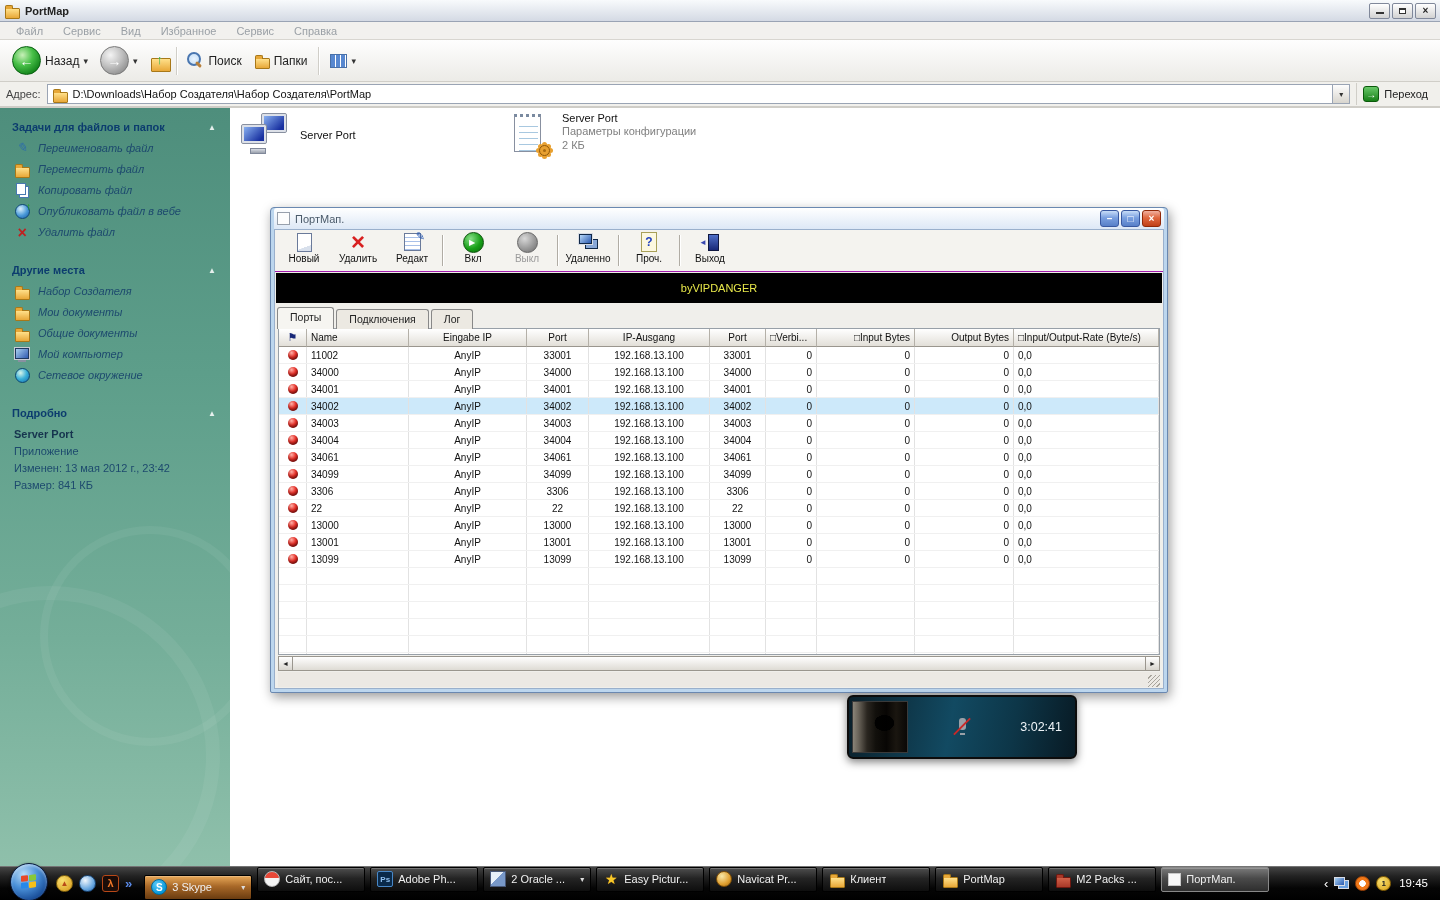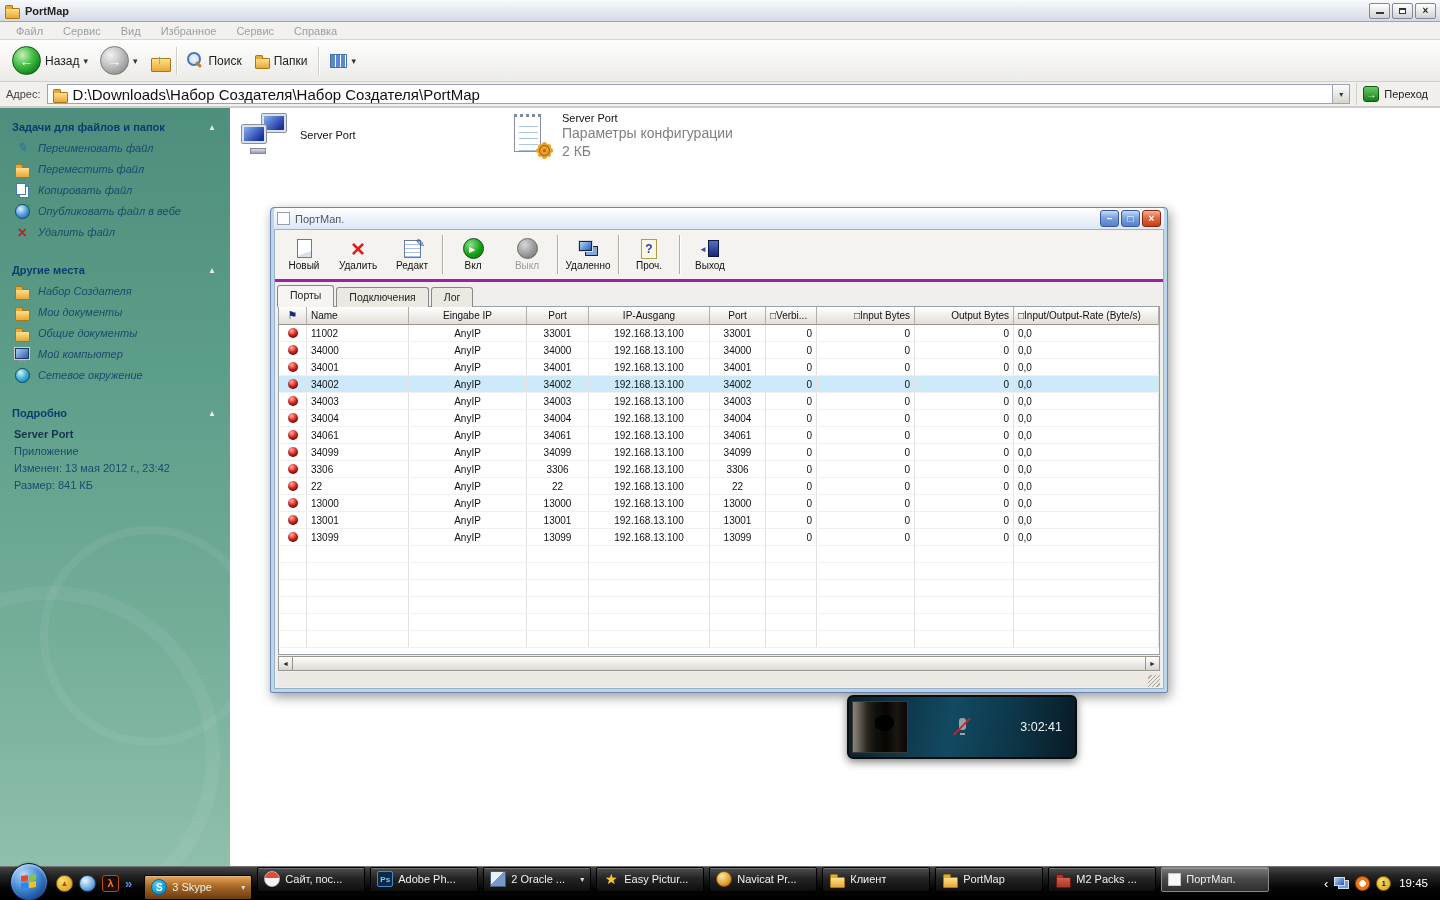--- a/index.html
+++ b/index.html
@@ -40,21 +40,21 @@
   .up-icon::after { content:"↑"; position:absolute; left:7px; top:-1px; color:#18a018; font-weight:bold; font-size:13px; text-shadow:0 0 1px #fff; }
   .search-icon { width:20px; height:20px; }
   .search-icon::before { content:""; width:10px; height:10px; border:2px solid #4a76b0; border-radius:50%; background:radial-gradient(circle,#eaf4ff,#c2ddf5); margin:-4px 0 0 -4px; }
   .search-icon::after { content:""; position:absolute; right:2px; bottom:2px; width:7px; height:3px; background:#b8803c; transform:rotate(45deg); border-radius:2px; }
   .views-icon { width:17px; height:14px; border:1px solid #4870a8;
     background:repeating-linear-gradient(90deg,#5888d0 0 4px,#fff 4px 5px); }
 
   .addrbar { height:26px; display:flex; align-items:center; gap:6px; padding:0 6px;
     background:#f1f0ec; border-bottom:2px solid #cfcdc7; font-size:11px; color:#444; }
   .addr-input { flex:1; height:20px; background:#fff; border:1px solid #9aa4b4; display:flex; align-items:center; gap:5px; padding-left:4px; }
-  .addr-text { font-size:15px; color:#111; flex:1; white-space:nowrap; overflow:hidden; }
+  .addr-text { font-size:11px; color:#111; flex:1; white-space:nowrap; overflow:hidden; }
   .addr-drop { width:17px; height:18px; background:linear-gradient(#fdfdfd,#d8d5ce); border-left:1px solid #9aa4b4;
     display:flex; align-items:center; justify-content:center; font-size:8px; color:#333; }
   .go-group { display:flex; align-items:center; gap:5px; padding:0 6px; font-size:11px; color:#222; border-left:1px solid #d0cec8; height:22px; }
   .go-icon { width:16px; height:16px; border-radius:3px; background:linear-gradient(#68c868,#188018);
     border:1px solid #0a5a0a; display:flex; align-items:center; justify-content:center; color:#fff; font-weight:bold; font-size:10px; }
 
   .content { flex:1; display:flex; min-height:0; }
   .sidebar { width:230px; flex:0 0 230px; position:relative; overflow:hidden; padding-top:8px;
     background:linear-gradient(180deg,#4e8e7c,#5d9e8a 35%,#74ae99 70%,#8fc0ab); }
   .swirl1,.swirl2 { position:absolute; border-radius:50%; border:14px solid rgba(255,255,255,.06); }
@@ -91,21 +91,21 @@
     background:linear-gradient(#ffe08a,#e8a838); border:1px solid #a87818; border-radius:1px; }
   .folder-icon::after,.mydocs-icon::after,.shareddocs-icon::after,.move-icon::after,.folders-icon::after,.addr-fold::after,.title-fold::after {
     content:""; position:absolute; left:1px; top:2px; width:6px; height:3px;
     background:#e8a838; border:1px solid #a87818; border-bottom:none; border-radius:2px 2px 0 0; }
 
   .filearea { flex:1; background:#fff; position:relative; }
   .ftile { position:absolute; display:flex; align-items:center; gap:10px; }
   .ftile1 { left:8px; top:4px; }
   .ftile2 { left:282px; top:4px; align-items:flex-start; }
   .fname { font-size:11px; color:#111; }
-  .fdesc { font-size:14px; color:#808080; line-height:1.3; }
+  .fdesc { font-size:11px; color:#808080; line-height:1.3; }
   .appic { width:52px; height:46px; position:relative; flex:0 0 52px; }
   .mon { position:absolute; width:24px; height:18px; background:linear-gradient(135deg,#88b0f0,#1830a0 85%);
     border:2px solid #dce0e8; outline:1px solid #8890a0; border-radius:1px; }
   .m1 { right:4px; top:2px; } .m2 { left:4px; top:13px; }
   .appic::after { content:""; position:absolute; left:12px; bottom:4px; width:14px; height:4px;
     background:linear-gradient(#d8dce4,#9aa0ac); border:1px solid #80889a; }
   .cfgic { width:40px; height:48px; position:relative; flex:0 0 40px; }
   .pad { position:absolute; left:2px; top:2px; width:27px; height:38px; background:#fff; border:1px solid #8890a0;
     border-top:3px dotted #7a8aa0;
     background-image:repeating-linear-gradient(180deg,transparent 0 5px,#a8c8e0 5px 6px);
@@ -124,21 +124,21 @@
     background:linear-gradient(#ffffff,#dde8f6); border-radius:3px 3px 0 0; }
   .appico { width:13px; height:13px; background:#fdfdfd; border:1px solid #98a0ac; }
   .apptitle-text { font-size:11px; color:#4a5a6a; }
   .awctl { margin-left:auto; display:flex; gap:2px; }
   .awbtn { width:19px; height:17px; border-radius:3px; border:1px solid #3858a0; color:#fff;
     background:linear-gradient(#c8ddf8,#7aa0e0 45%,#5880c8); display:flex; align-items:center; justify-content:center;
     font-size:10px; font-weight:bold; }
   .awbtn.close { background:linear-gradient(#f0b0a0,#e06840 45%,#c04018); border-color:#902808; }
   .appinner { flex:1; background:#f0efeb; border:1px solid #9ab0cc; display:flex; flex-direction:column; min-height:0; }
 
-  .apptoolbar { height:52px; display:flex; align-items:center; padding:2px 2px; background:#f4f3ef; border-bottom:3px solid #a21caf; }
+  .apptoolbar { height:42px; display:flex; align-items:flex-start; padding:2px 2px; background:#f4f3ef; border-bottom:1px solid #a21caf; }
   .tbtn { width:54px; display:flex; flex-direction:column; align-items:center; justify-content:center; gap:1px;
     font-size:10px; color:#111; }
   .tbtn.disabled { color:#9a9a9a; }
   .tbic { width:26px; height:20px; }
   .tsep { width:1px; align-self:stretch; margin:3px 3px; background:#b0aca4; box-shadow:1px 0 0 #fff; }
   .new-doc-icon::before { content:""; width:13px; height:17px; background:linear-gradient(160deg,#fff 72%,#d8e0ec 73%); border:1px solid #6a7a9a; }
   .delete-red-icon::before { content:"×"; font-weight:700; font-size:24px; line-height:18px; color:#d82020; }
   .edit-form-icon::before { content:""; width:15px; height:16px; background:#fff repeating-linear-gradient(180deg,transparent 0 3px,#a8c0e8 3px 4px); border:1px solid #6a7a9a; }
   .edit-form-icon::after { content:"✎"; position:absolute; right:0; top:-2px; font-size:11px; color:#2858b0; }
   .start-icon::before { content:""; width:19px; height:19px; border-radius:50%;
@@ -466,20 +466,23 @@
           <div class="tbtn">
             <span class="tbic help-icon"></span>
             <span class="tblabel">Проч.</span>
           </div>
           <span class="tsep"></span>
           <div class="tbtn">
             <span class="tbic exit-door-icon"></span>
             <span class="tblabel">Выход</span>
           </div>
         </div>
+      <div class="banner">
+        <span>byVIPDANGER</span>
+      </div>
       <div class="tabs" id="app-tabs">
           <span class="tab active">Порты</span>
           <span class="tab">Подключения</span>
           <span class="tab">Лог</span>
         </div>
       <div class="tablezone">
         <div class="thead" id="t-head">
             <span class="hcell c0">
               <span class="pin-icon"></span>
             </span>

